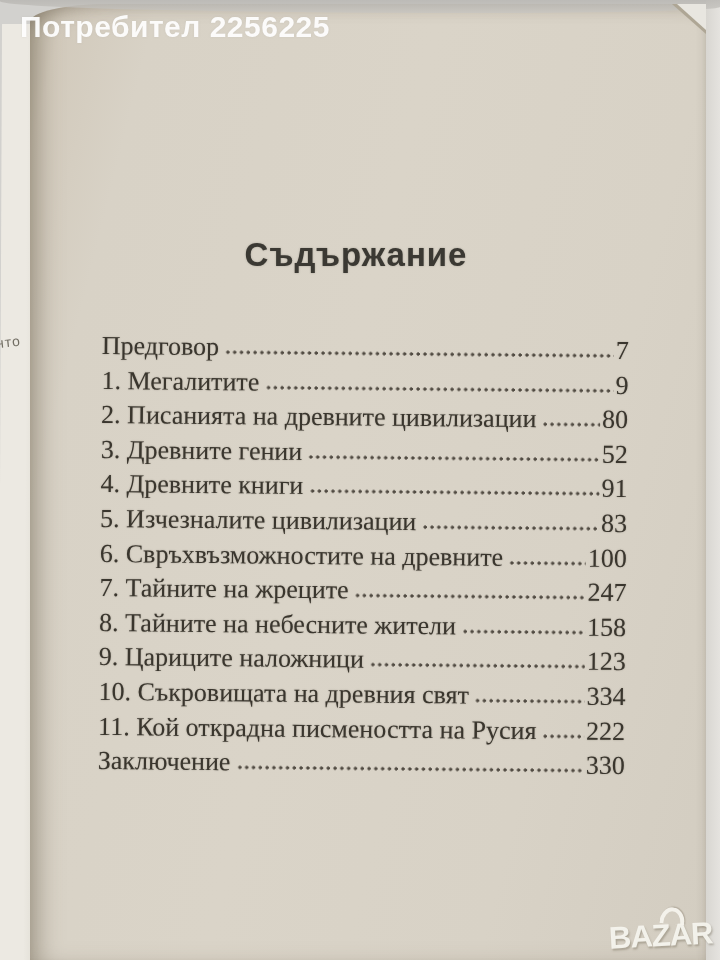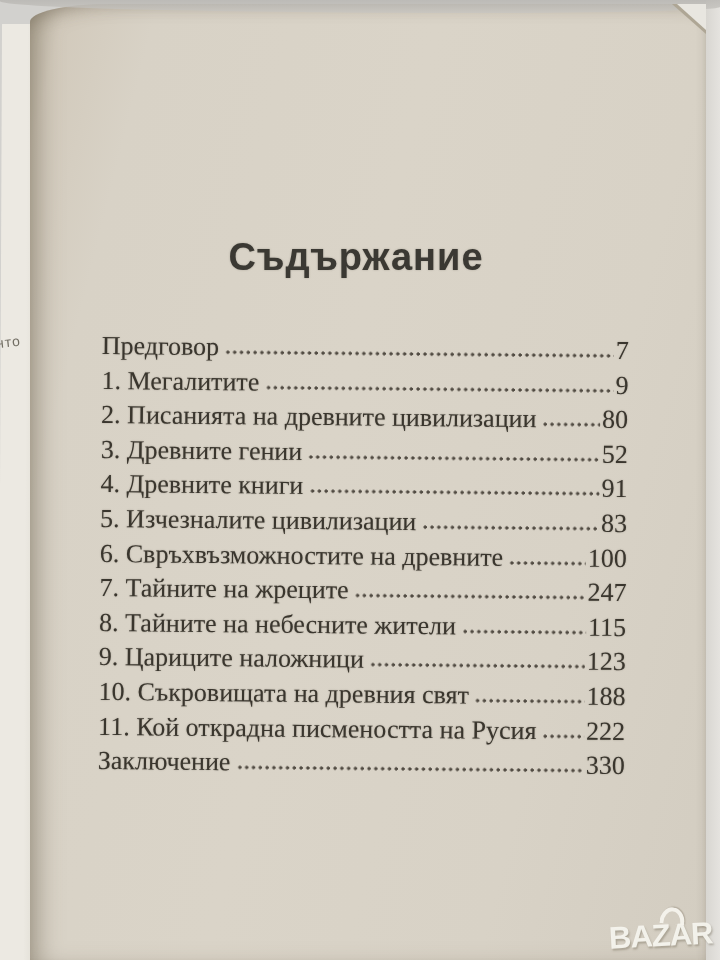--- a/index.html
+++ b/index.html
@@ -73,21 +73,21 @@
     font-size: 14px; color: #716d63;
     transform: rotate(-6deg);
     letter-spacing: 1px;
   }
   
   .page-title {
     position: absolute; left: 100px; width: 528px; top: 236px;
     text-align: center;
     transform: translateX(-8px);
     font-family: "Liberation Sans", sans-serif;
-    font-weight: 700; font-size: 38px; letter-spacing: 1px;
+    font-weight: 700; font-size: 33px; letter-spacing: 1px;
     color: #3b3933;
     text-shadow: 0 0 2px rgba(70, 65, 55, 0.35);
   }
   
   .toc {
     position: absolute; left: 102px; top: 331px; width: 527px;
     transform: rotate(0.55deg);
     transform-origin: left top;
   }
   .toc-row {
@@ -135,20 +135,21 @@
 
   <div class="underlay-left"></div>
 
   <div class="page"></div>
 
   <div class="right-strip"></div>
   <div class="top-band"></div>
   <div class="corner-fold"></div>
   <div class="corner-fold-inner"></div>
 
+  <div class="watermark-user">Потребител 2256225</div>
 
   <div class="spine-fragment">нто</div>
 
   <div class="page-title">Съдържание</div>
 
   <div class="toc">
     <div class="toc-row">
       <span class="toc-label">Предговор</span>
       <span class="toc-leader"></span>
       <span class="toc-page">7</span>
@@ -184,31 +185,31 @@
       <span class="toc-page">100</span>
     </div>
     <div class="toc-row">
       <span class="toc-label">7. Тайните на жреците</span>
       <span class="toc-leader"></span>
       <span class="toc-page">247</span>
     </div>
     <div class="toc-row">
       <span class="toc-label">8. Тайните на небесните жители</span>
       <span class="toc-leader"></span>
-      <span class="toc-page">115</span>
+      <span class="toc-page">158</span>
     </div>
     <div class="toc-row">
       <span class="toc-label">9. Цариците наложници</span>
       <span class="toc-leader"></span>
       <span class="toc-page">123</span>
     </div>
     <div class="toc-row">
       <span class="toc-label">10. Съкровищата на древния свят</span>
       <span class="toc-leader"></span>
-      <span class="toc-page">188</span>
+      <span class="toc-page">334</span>
     </div>
     <div class="toc-row">
       <span class="toc-label">11. Кой открадна писмеността на Русия</span>
       <span class="toc-leader"></span>
       <span class="toc-page">222</span>
     </div>
     <div class="toc-row">
       <span class="toc-label">Заключение</span>
       <span class="toc-leader"></span>
       <span class="toc-page">330</span>

